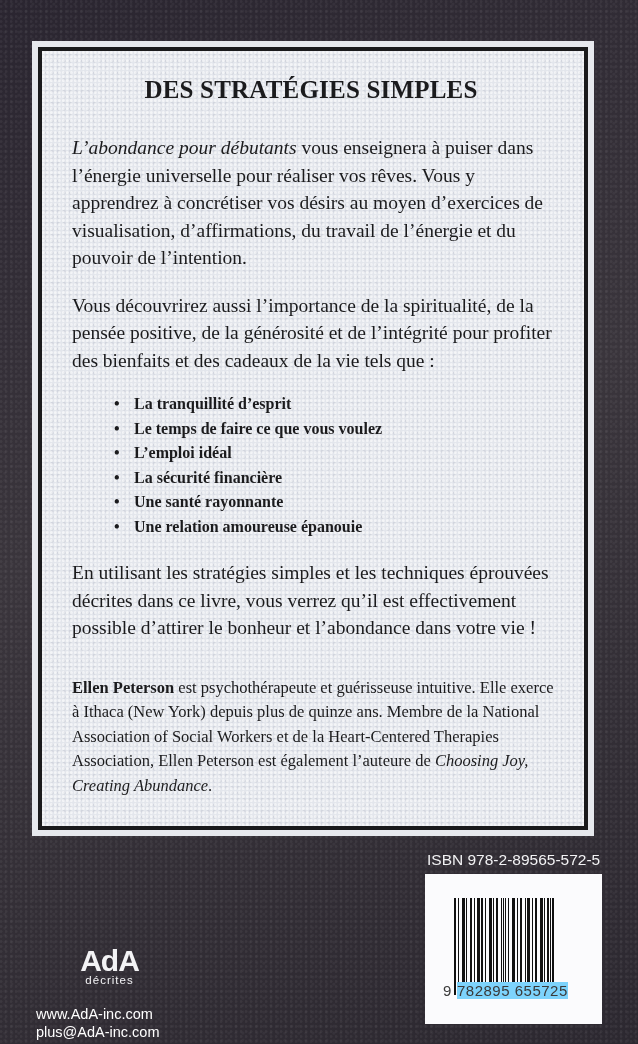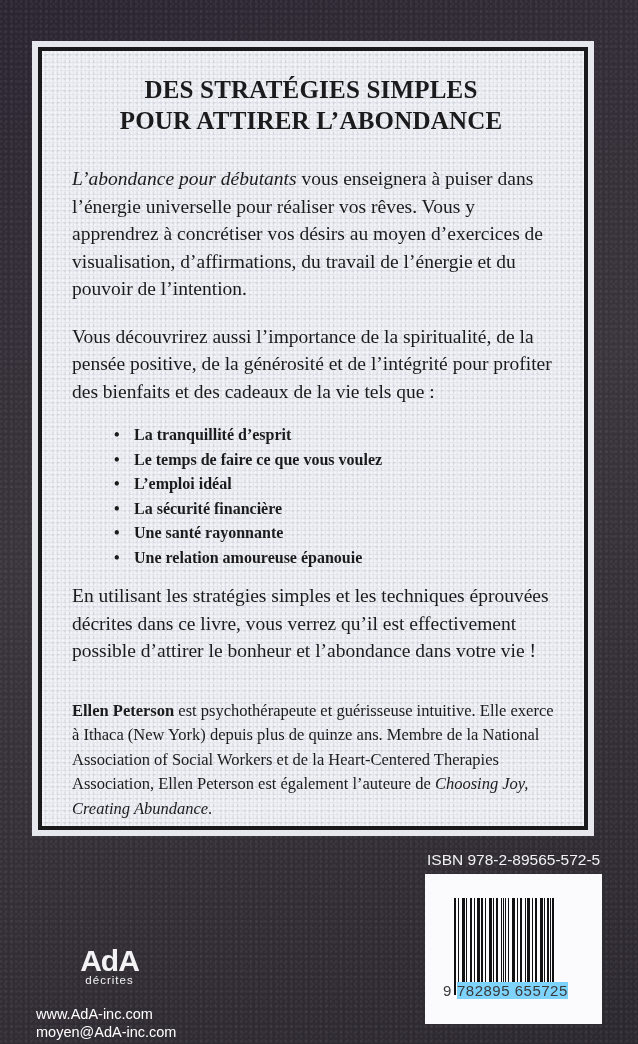--- a/index.html
+++ b/index.html
@@ -43,21 +43,21 @@
   .p2 span, .p1 span { }
   .it { font-style: italic; }
   .bullets {
     list-style: none; margin: 18px 0 0 0; padding: 0 0 0 42px;
     font-weight: bold; font-size: 16px; line-height: 24.5px;
   }
   .bullets li { position: relative; padding-left: 20px; }
   .bullets li::before {
     content: "\2022"; position: absolute; left: 0; top: 0; font-weight: bold;
   }
-  .p3 { margin-top: 12px; }
+  .p3 { margin-top: 20px; }
   .bio {
     font-size: 16.5px; line-height: 24.5px; margin: 34px 0 0 0;
   }
   .bio b { font-weight: bold; }
   .isbn-label {
     position: absolute; left: 427px; top: 851px; width: 172px;
     color: #f2f2f4; font-family: "Liberation Sans", "DejaVu Sans", sans-serif;
     font-size: 15.5px; text-align: center; white-space: nowrap;
   }
   .barcode-box {
@@ -93,21 +93,20 @@
 </head>
 <body>
 
 <div class="panel">
   <div class="panel-frame"></div>
 </div>
 
 <div class="content">
   <h1 class="title">
     <span>DES STRATÉGIES SIMPLES</span><br>
-    <span>POUR ATTIRER L’ABONDANCE</span>
   </h1>
 
   <p class="para p1"><span class="it">L’abondance pour débutants</span><span> vous enseignera à puiser dans l’énergie universelle pour réaliser vos rêves. Vous y apprendrez à concrétiser vos désirs au moyen d’exercices de visualisation, d’affirmations, du travail de l’énergie et du pouvoir de l’intention.</span></p>
 
   <p class="para p2">Vous découvrirez aussi l’importance de la spiritualité, de la pensée positive, de la générosité et de l’intégrité pour profiter des bienfaits et des cadeaux de la vie tels que&nbsp;:</p>
 
   <ul class="bullets">
     <li>La tranquillité d’esprit</li>
     <li>Le temps de faire ce que vous voulez</li>
     <li>L’emploi idéal</li>
@@ -187,14 +186,14 @@
   </div>
 </div>
 
 <div class="logo">
   <div class="logo-mark">AdA</div>
   <div class="logo-sub">décrites</div>
 </div>
 
 <div class="contact">
   <div>www.AdA-inc.com</div>
-  <div>moyen@AdA-inc.com</div>
+  <div>plus@AdA-inc.com</div>
 </div>
 
 </body></html>

